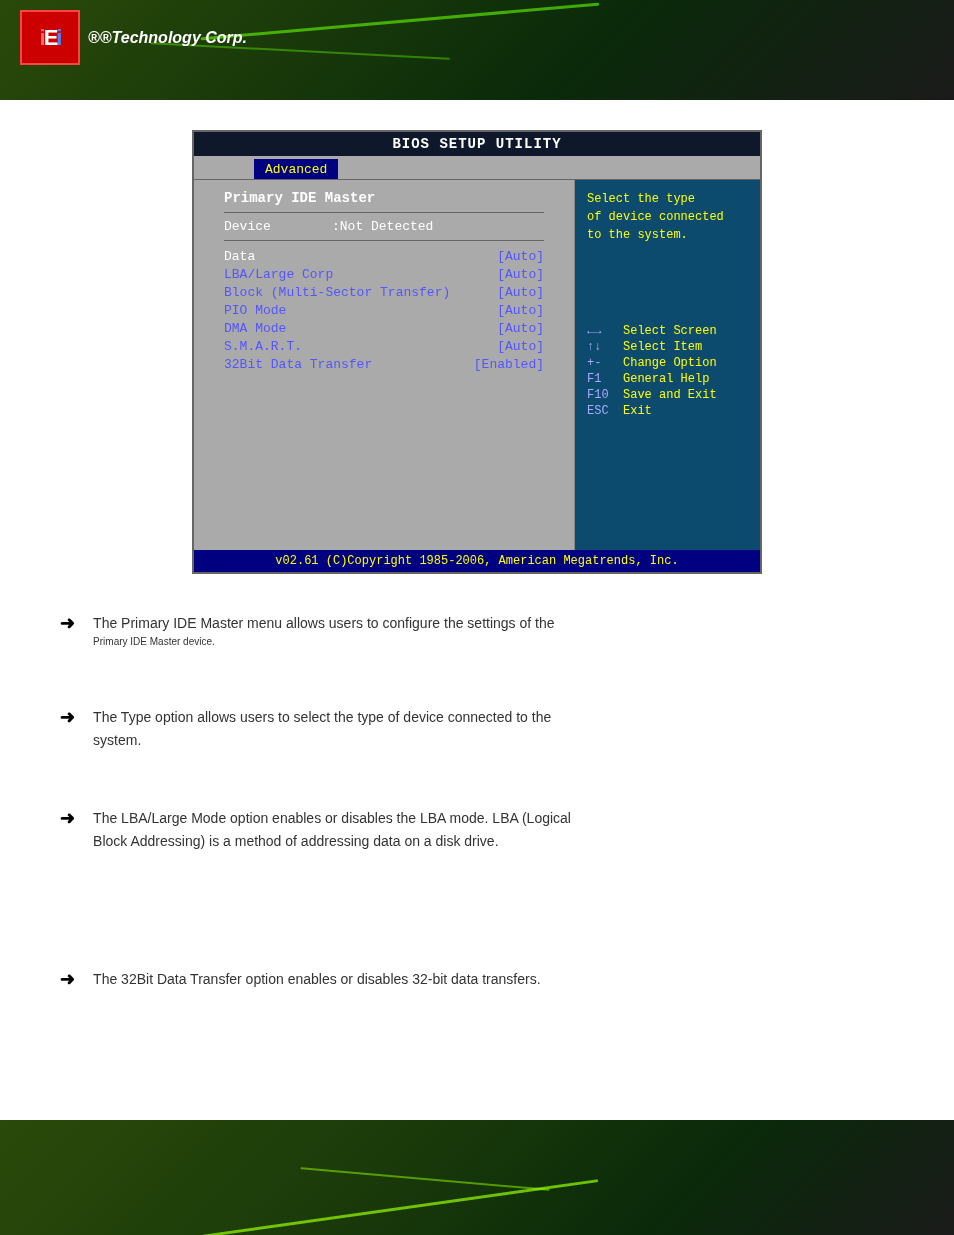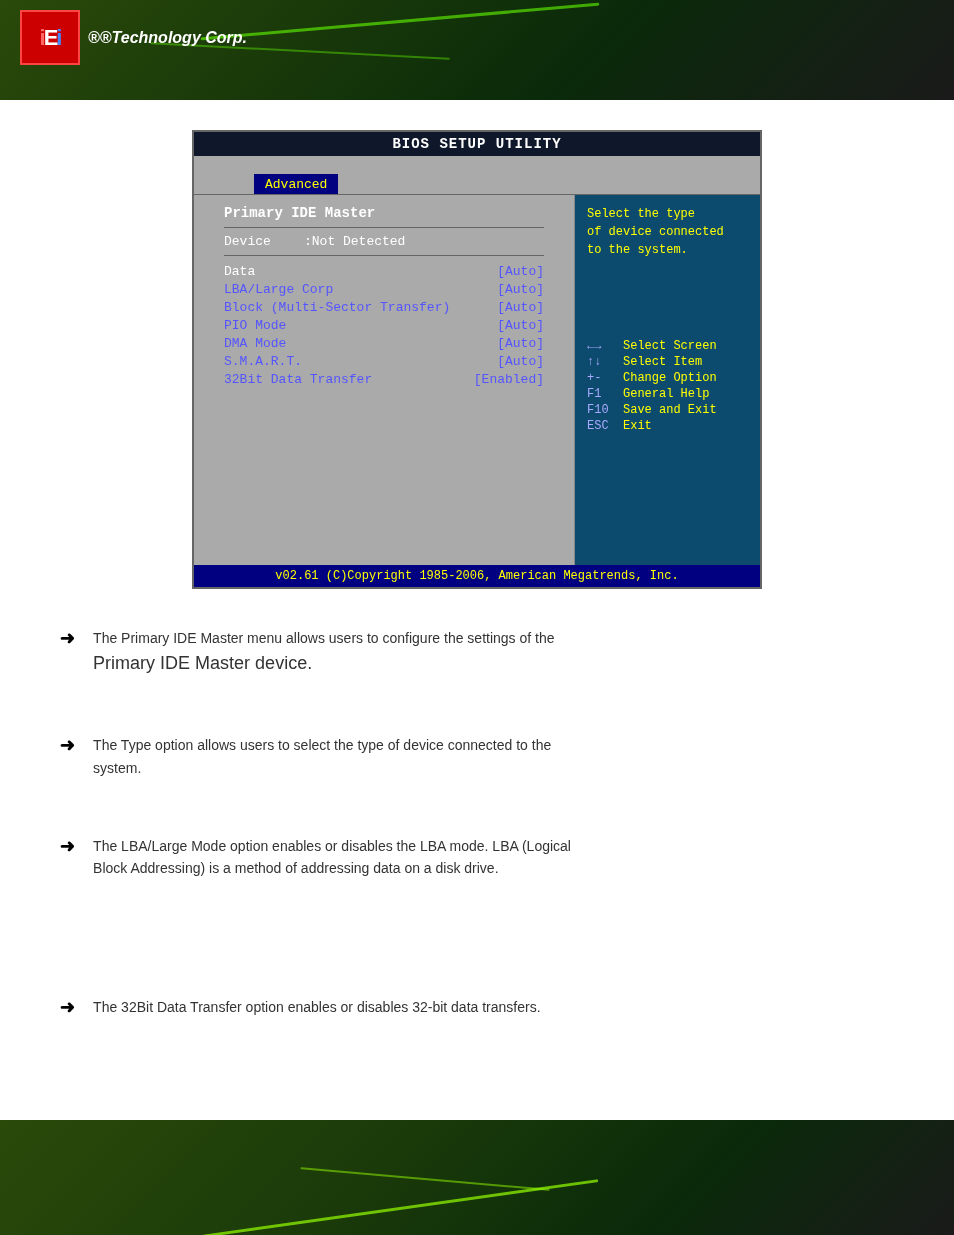--- a/index.html
+++ b/index.html
@@ -99,21 +99,21 @@
       color: #ffffff;
       text-align: center;
       padding: 4px 0;
       font-size: 14px;
       font-weight: bold;
       letter-spacing: 1px;
     }
 
     .bios-tab-bar {
       background: #aaaaaa;
-      padding: 18px 0 0 0;
+      padding: 3px 0 0 0;
       border-bottom: 1px solid #666;
     }
 
     .bios-tab {
       display: inline-block;
       background: #aaaaaa;
       color: #000000;
       padding: 2px 10px;
       font-family: 'Courier New', monospace;
       font-size: 13px;
@@ -159,20 +159,21 @@
       border-top: 1px solid #666666;
       margin: 6px 0;
     }
 
     .bios-device-row {
       display: flex;
       color: #ffffff;
       margin-bottom: 6px;
       font-family: 'Courier New', monospace;
       font-size: 13px;
+      gap: 28px;
     }
 
     .bios-device-label {
       width: 80px;
     }
 
     .bios-device-value {
       color: #ffffff;
     }
 
@@ -406,21 +407,21 @@
       <span>v02.61 (C)Copyright 1985-2006, American Megatrends, Inc.</span>
     </div>
   </div>
 
   <div style="margin-top: 30px;">
 
     <div class="text-section">
       <span class="arrow-bullet">➜</span>
       <div class="text-section-content">
         <p style="font-size:14px; color:#333; line-height:1.6;">The Primary IDE Master menu allows users to configure the settings of the</p>
-        <p style="font-size:18px; color:#333; line-height:1.6;">Primary IDE Master device.</p>
+        <p style="font-size:10px; color:#333; line-height:1.6;">Primary IDE Master device.</p>
       </div>
     </div>
 
     <div style="height: 40px;"></div>
 
     <div class="text-section">
       <span class="arrow-bullet">➜</span>
       <div class="text-section-content">
         <p style="font-size:14px; color:#333; line-height:1.6;">The Type option allows users to select the type of device connected to the</p>
         <p style="font-size:14px; color:#333; line-height:1.6;">system.</p>

